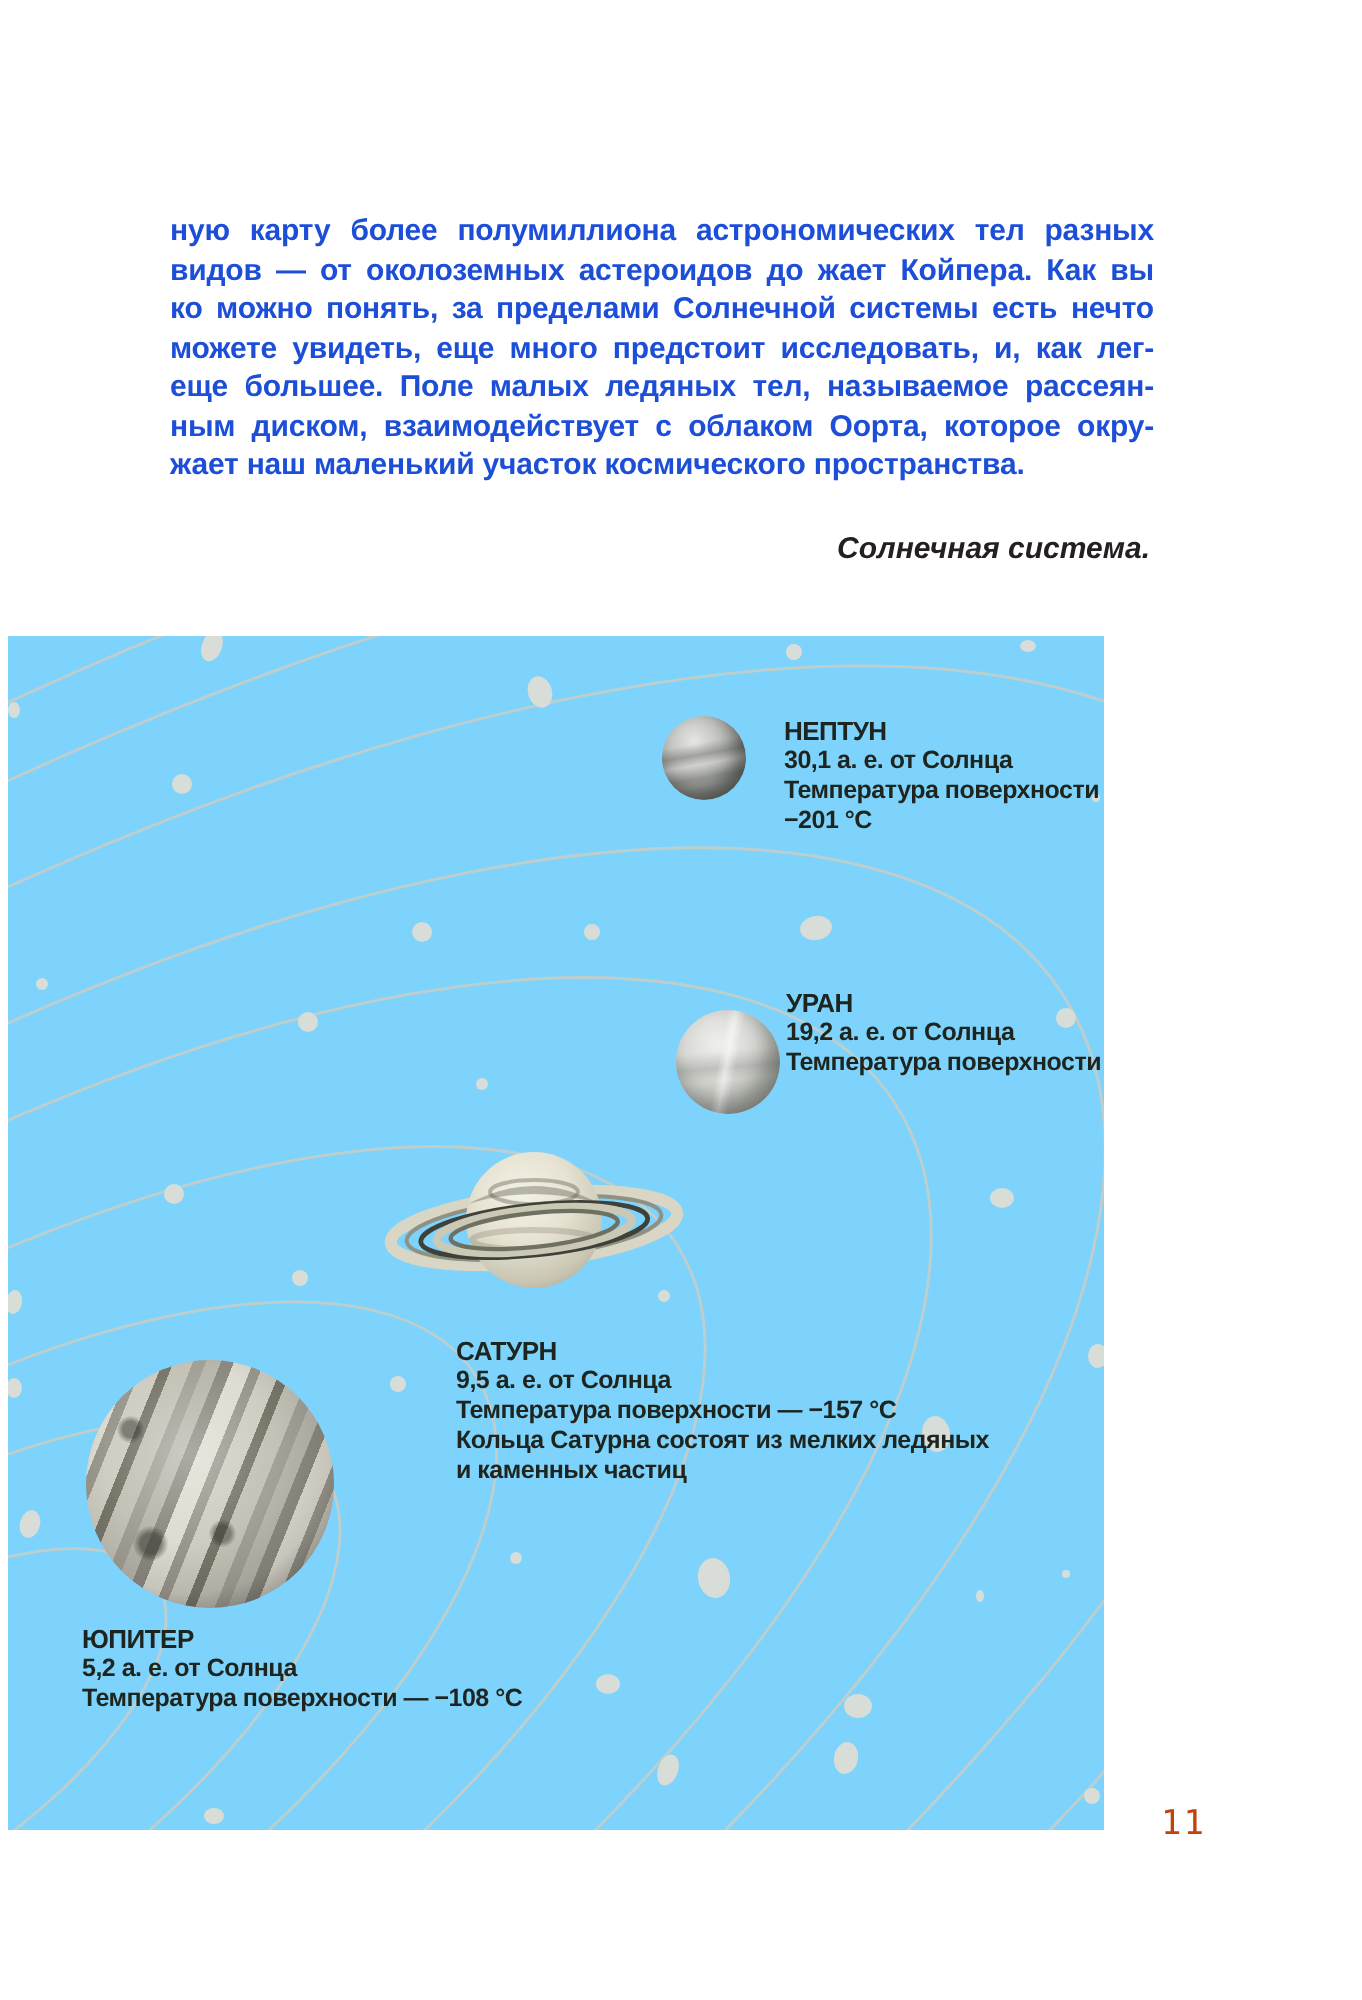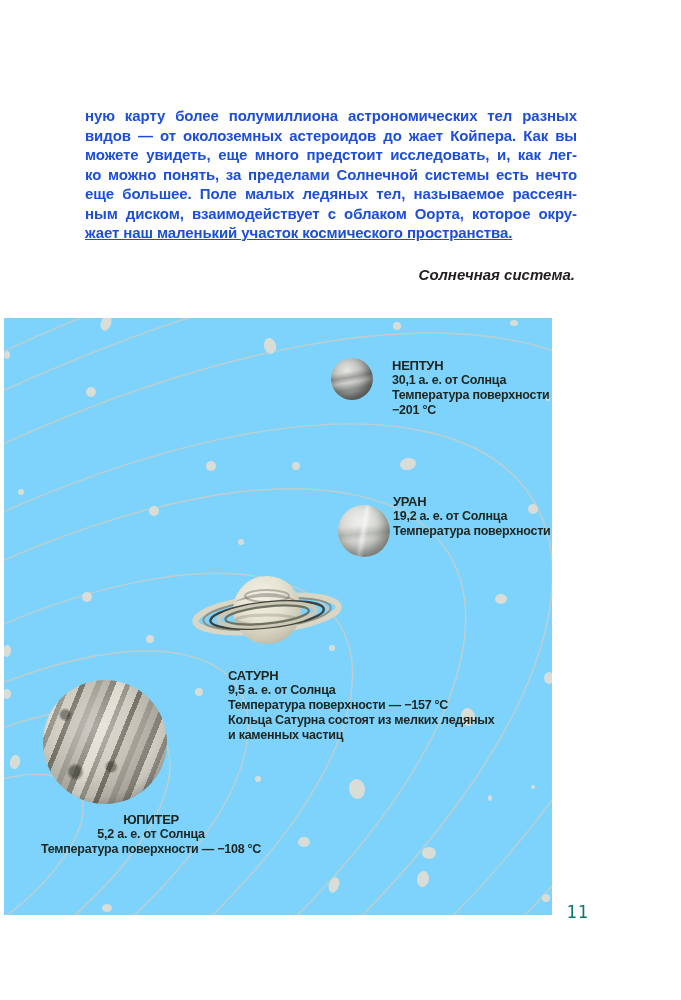--- a/index.html
+++ b/index.html
@@ -9,21 +9,21 @@
     background: #ffffff; overflow: hidden;
   }
 
   
   .intro {
     position: absolute; left: 85px; top: 106px; width: 492px;
     font-size: 15px; line-height: 19.5px; font-weight: 700;
     color: #1d4ed8; letter-spacing: -0.1px;
   }
   .intro .jline { text-align: justify; text-align-last: justify; white-space: normal; }
-  .intro .jline.last { text-align-last: left; text-decoration: underline; }
+  .intro .jline.last { text-align-last: left; }
 
   
   .caption {
     position: absolute; left: 85px; top: 266px; width: 490px;
     text-align: right; font-style: italic; font-weight: 600;
     font-size: 15px; color: #242021;
   }
 
   
   .panel {
@@ -69,35 +69,35 @@
         #b9b6ac 0 7px, #8d8a80 7px 13px, #dedbd0 13px 22px,
         #9a978d 22px 27px, #cfccc1 27px 36px, #787569 36px 41px,
         #c4c1b6 41px 50px, #a3a096 50px 56px);
   }
 
   
   .saturn-wrap { position: absolute; left: 178px; top: 244px; width: 170px; height: 100px; }
 
   
   .pagenum {
-    position: absolute; right: 92px; top: 902px;
+    position: absolute; right: 78px; top: 902px;
     font-family: "DejaVu Sans Mono", monospace;
-    font-size: 17px; color: #0f766e; letter-spacing: 1px; text-align: right;
+    font-size: 17px; color: #c2410c; letter-spacing: 1px; text-align: right;
   }
 </style>
 </head>
 <body>
 
 <div class="page">
 
   <div class="intro">
     <div class="jline">ную карту более полумиллиона астрономических тел разных</div>
     <div class="jline">видов — от околоземных астероидов до жает Койпера. Как вы</div>
+    <div class="jline">ко можно понять, за пределами Солнечной системы есть нечто</div>
     <div class="jline">можете увидеть, еще много предстоит исследовать, и, как лег-</div>
-    <div class="jline">ко можно понять, за пределами Солнечной системы есть нечто</div>
     <div class="jline">еще большее. Поле малых ледяных тел, называемое рассеян-</div>
     <div class="jline">ным диском, взаимодействует с облаком Оорта, которое окру-</div>
     <div class="jline last">жает наш маленький участок космического пространства.</div>
   </div>
 
   <div class="caption">Солнечная система.</div>
 
   <div class="panel">
 
     <svg class="backdrop" viewBox="0 0 569 597" xmlns="http://www.w3.org/2000/svg">
@@ -202,21 +202,21 @@
     </div>
 
     <div class="plabel" style="left:224px; top:350px;">
       <div class="pname">САТУРН</div>
       <div>9,5 а. е. от Солнца</div>
       <div>Температура поверхности — −157 °C</div>
       <div>Кольца Сатурна состоят из мелких ледяных</div>
       <div>и каменных частиц</div>
     </div>
 
-    <div class="plabel" style="left:37px; top:494px;text-align:center;">
+    <div class="plabel" style="left:37px; top:494px;">
       <div class="pname">ЮПИТЕР</div>
       <div>5,2 а. е. от Солнца</div>
       <div>Температура поверхности — −108 °C</div>
     </div>
 
   </div>
 
   <div class="pagenum">11</div>
 
 </div>

